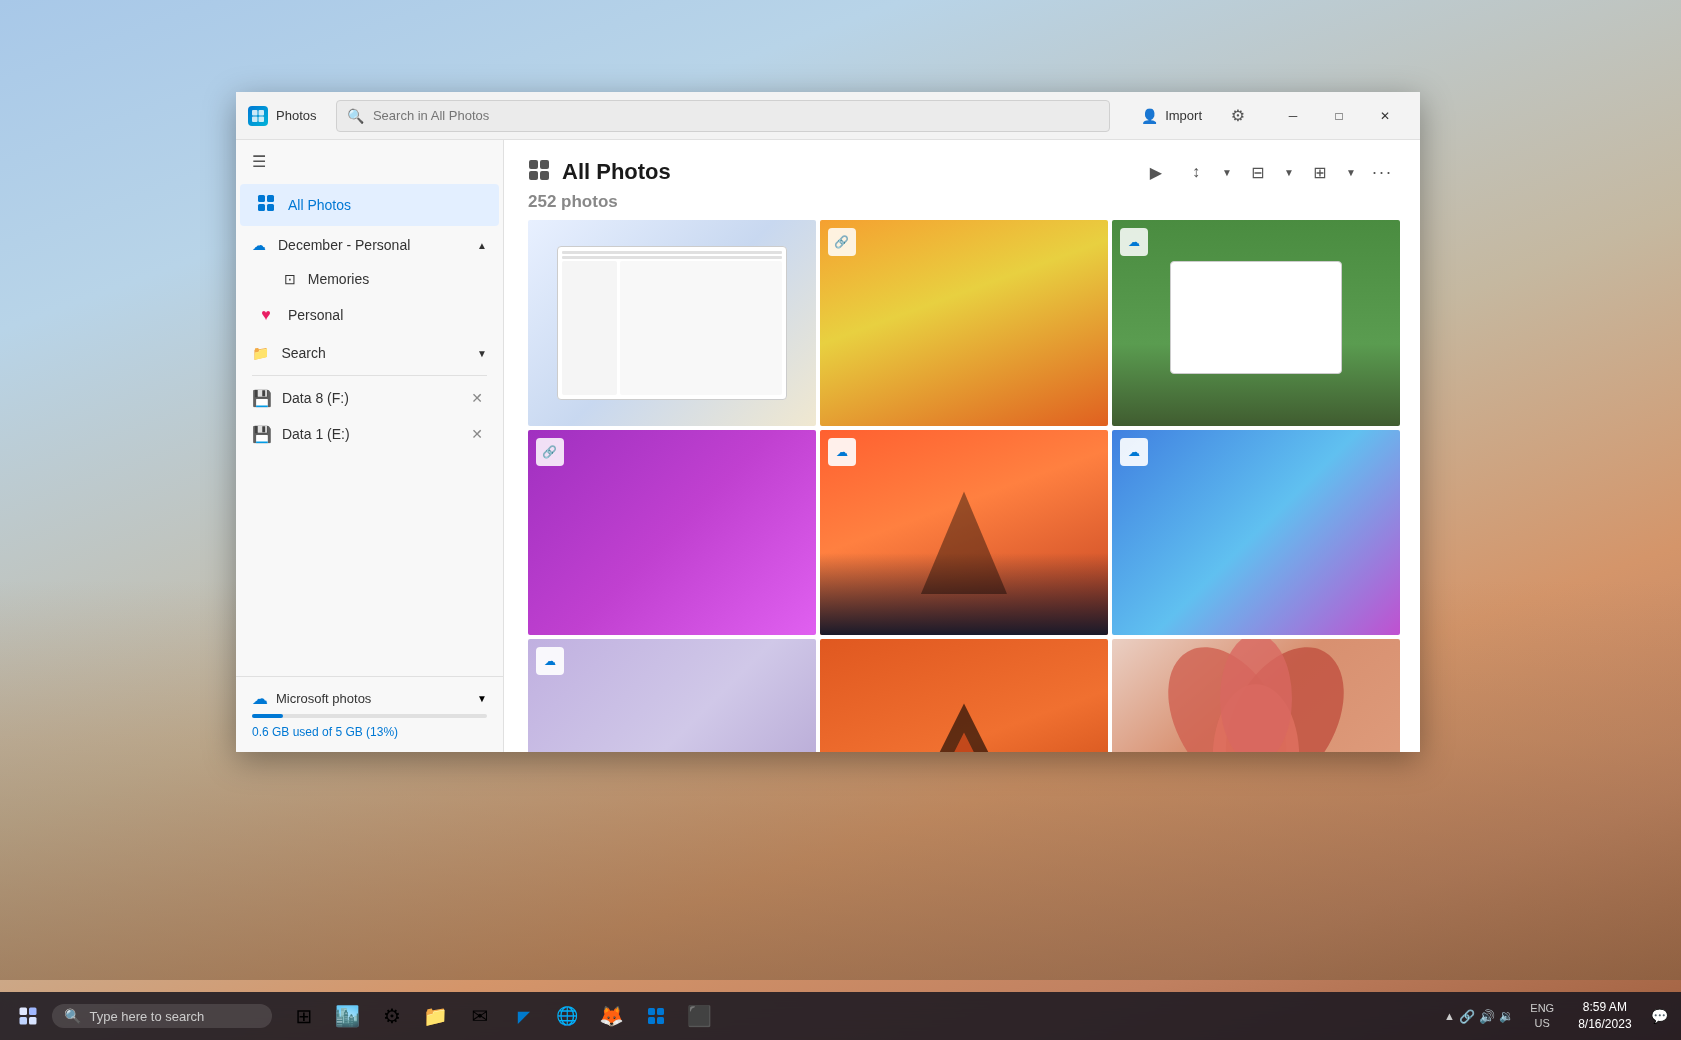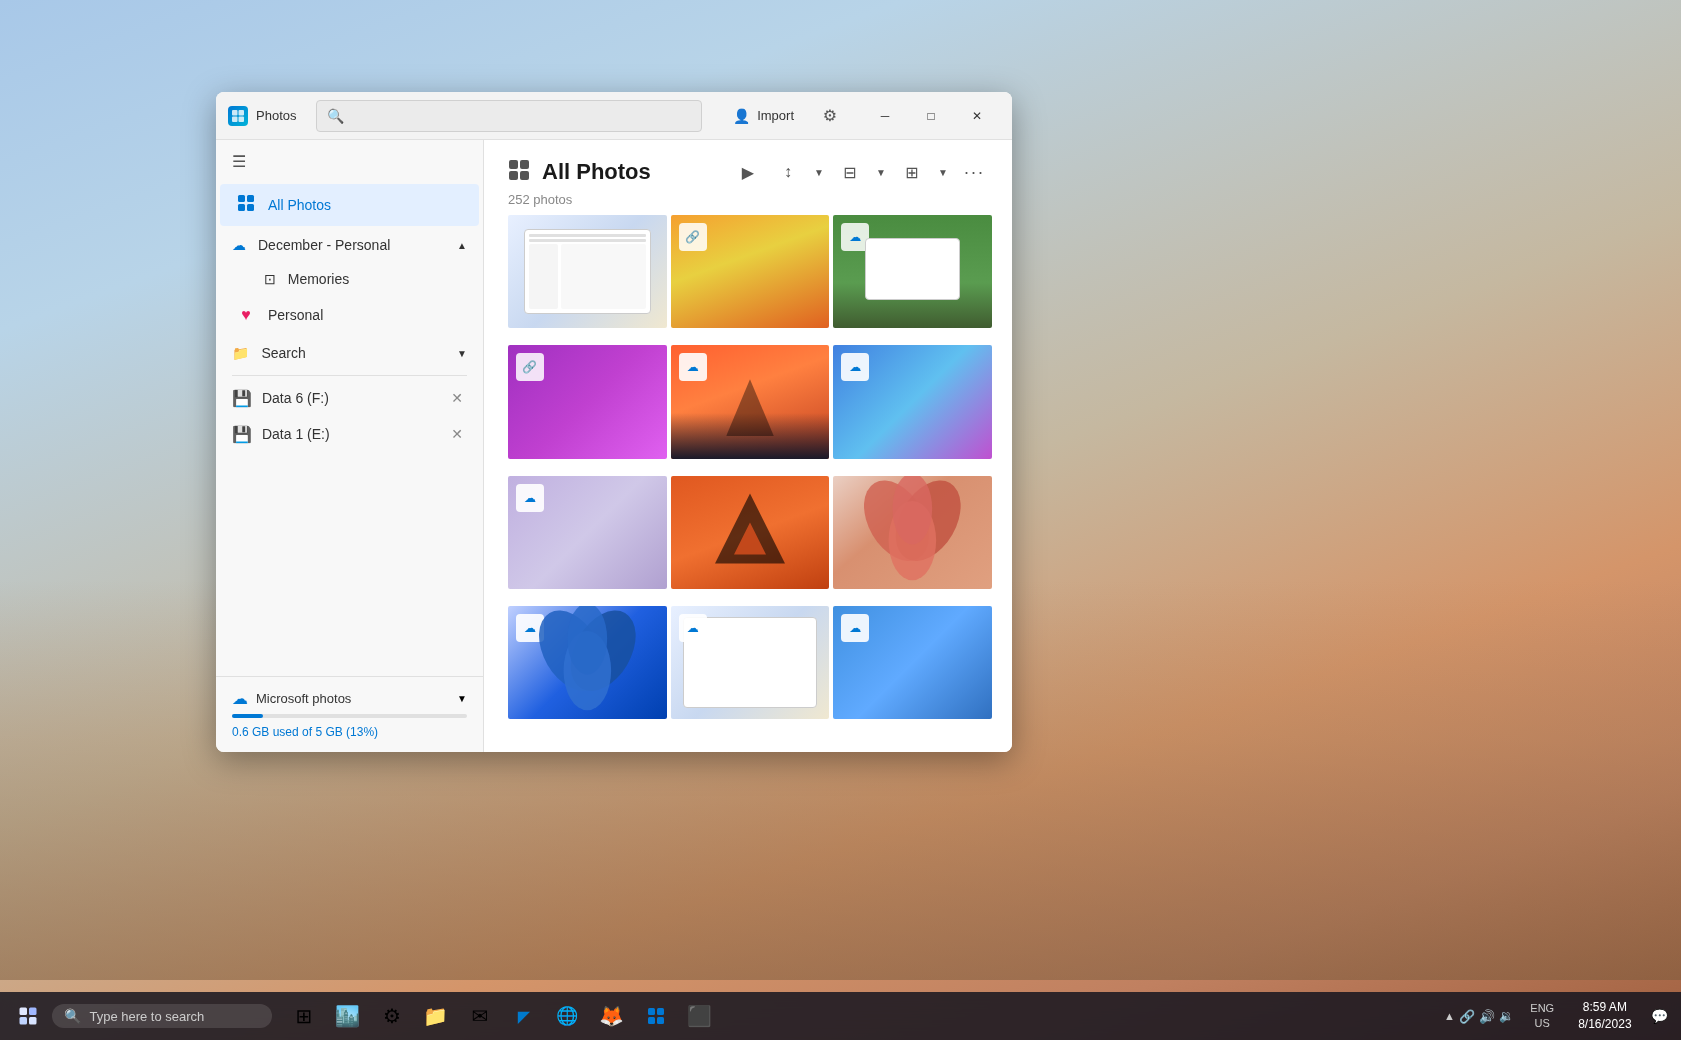--- a/index.html
+++ b/index.html
@@ -108,25 +108,25 @@
       font-size: 12px;
       text-align: center;
       line-height: 1.4;
       padding: 0 8px;
     }
 
     
     .photos-window {
       position: absolute;
       top: 92px;
-      left: 216px;
-      width: 796px;
+      left: 236px;
+      width: 1184px;
       height: 660px;
       background: #fff;
-      border-radius: 8px;
+      border-radius: 1px;
       box-shadow: 0 8px 32px rgba(0,0,0,0.35);
       overflow: hidden;
       display: flex;
       flex-direction: column;
     }
 
     
     .title-bar {
       display: flex;
       align-items: center;
@@ -410,23 +410,24 @@
       color: #555;
     }
 
     .main-title {
       font-size: 22px;
       font-weight: 600;
       color: #1a1a1a;
     }
 
     .photo-count {
-      font-size: 13px;
+      font-size: 17px;
       color: #888;
       padding: 0 20px 8px;
+      font-weight: bold;
     }
 
     .main-toolbar {
       display: flex;
       align-items: center;
       gap: 4px;
     }
 
     .toolbar-btn {
       width: 36px;
@@ -603,20 +604,21 @@
           <rect x="1" y="1" width="5.5" height="5.5" rx="1" fill="#fff" opacity="0.8"></rect>
           <rect x="7.5" y="1" width="5.5" height="5.5" rx="1" fill="#fff" opacity="0.8"></rect>
           <rect x="1" y="7.5" width="5.5" height="5.5" rx="1" fill="#fff" opacity="0.8"></rect>
           <rect x="7.5" y="7.5" width="5.5" height="5.5" rx="1" fill="#fff" opacity="0.8"></rect>
         </svg>
       </div>
       <span class="title-bar-title">Photos</span>
 
       <div class="title-bar-search">
         <span style="color:#888; font-size:14px;">🔍</span>
+        <input type="text" style="border: none; background: transparent; outline: none; font-size: 13px; color: rgb(102, 102, 102); flex: 1 1 0%;" placeholder="Search in All Photos">
       </div>
 
       <div class="title-bar-actions">
         <button class="import-btn">
           <span style="font-size:14px;">👤</span>
           <span>Import</span>
         </button>
         <button class="settings-btn">
           <span>⚙</span>
         </button>
@@ -674,21 +676,21 @@
           </div>
           <span style="font-size:10px;">▼</span>
         </div>
 
         <div class="sidebar-divider"></div>
 
 
         <div class="sidebar-device">
           <div class="left">
             <span style="color:#607d8b; font-size:16px;">💾</span>
-            <span>Data 6 (F:)</span>
+            <span>Data 8 (F:)</span>
           </div>
           <button class="remove-btn">✕</button>
         </div>
 
         <div class="sidebar-device">
           <div class="left">
             <span style="color:#607d8b; font-size:16px;">💾</span>
             <span>Data 1 (E:)</span>
           </div>
           <button class="remove-btn">✕</button>

